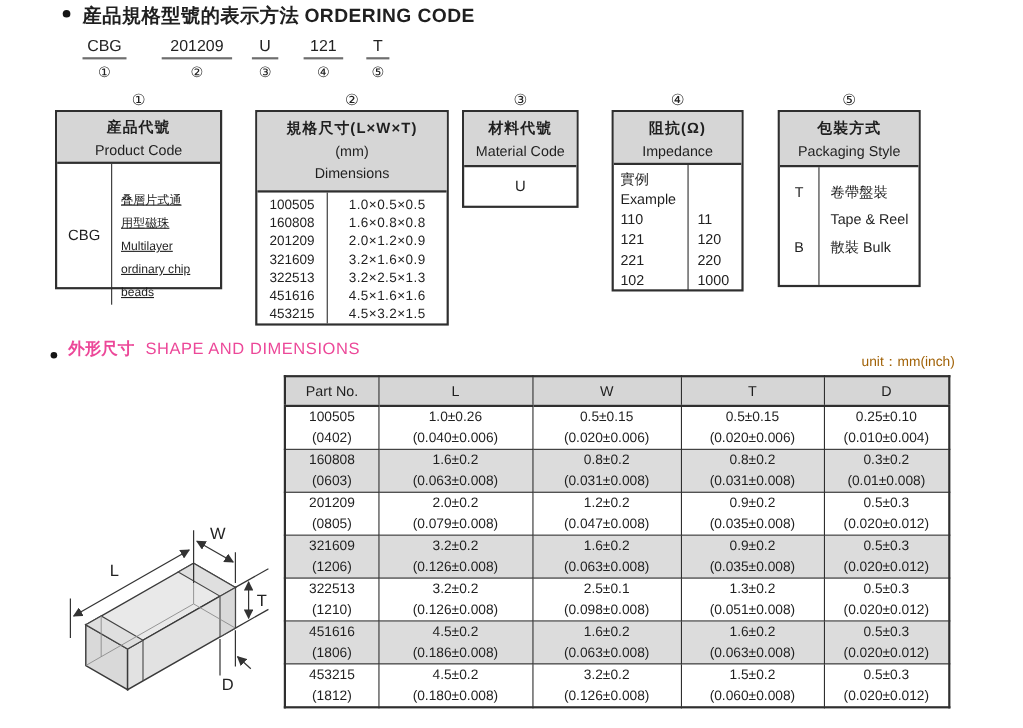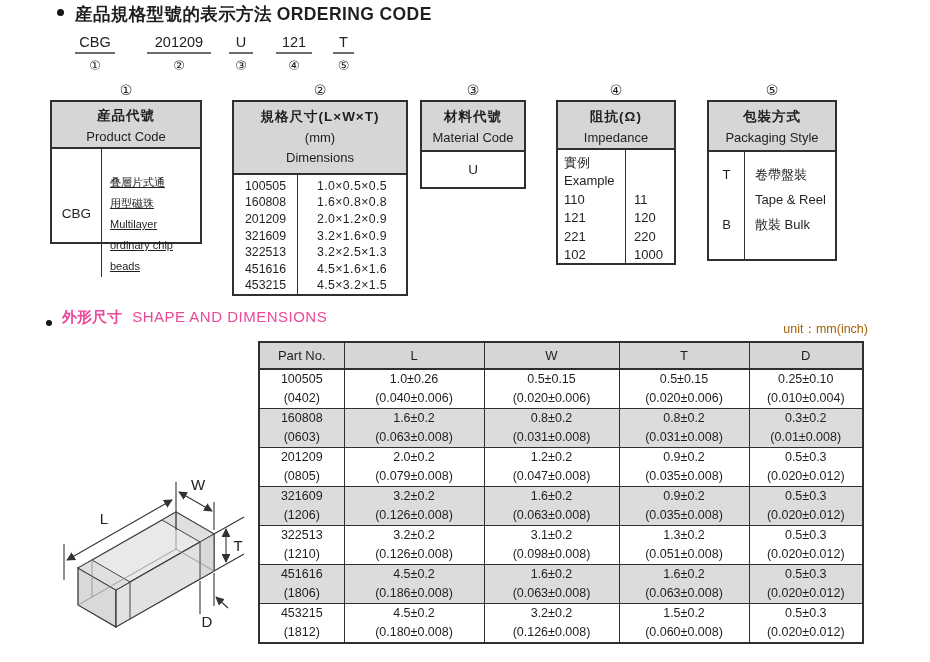--- a/index.html
+++ b/index.html
@@ -33,21 +33,21 @@
 
   
   .obox-wrap { position:absolute; top:82px; }
   #box1 { left:50px;  width:152px; }
   #box2 { left:232px; width:176px; }
   #box3 { left:420px; width:106px; }
   #box4 { left:556px; width:120px; }
   #box5 { left:707px; width:130px; }
   .obox-num { text-align:center; font-size:14px; height:16px; margin-bottom:2px; color:#222; }
   .obox { border:2px solid #2f2f2f; background:#fff; width:100%; display:flex; flex-direction:column; }
-  #box1 .obox { height:144px; } #box2 .obox { height:196px; }
+  #box1 .obox { height:163px; } #box2 .obox { height:196px; }
   #box3 .obox { height:89px; }  #box4 .obox { height:165px; } #box5 .obox { height:161px; }
   .obox-header { background:#d6d6d6; border-bottom:2px solid #2f2f2f; text-align:center; }
   .obox-header .hzh { font-weight:bold; font-size:13.5px; line-height:22px; letter-spacing:1px; }
   .obox-header .hen { font-weight:400; font-size:13px; line-height:20px; }
   #box1 .obox-header { height:48px; padding-top:3px; }
   #box2 .obox-header { height:74px; padding-top:4px; }
   #box3 .obox-header, #box4 .obox-header, #box5 .obox-header { height:50px; padding-top:4px; }
   .obox-body { flex:1; display:flex; }
   .obox-col { display:flex; flex-direction:column; }
   .obox-col.divider { border-right:1px solid #2f2f2f; }
@@ -397,21 +397,21 @@
         <tr>
           <td>
             <div class="l1">322513</div>
             <div class="l2">(1210)</div>
           </td>
           <td>
             <div class="l1">3.2±0.2</div>
             <div class="l2">(0.126±0.008)</div>
           </td>
           <td>
-            <div class="l1">3.1±0.2</div>
+            <div class="l1">2.5±0.1</div>
             <div class="l2">(0.098±0.008)</div>
           </td>
           <td>
             <div class="l1">1.3±0.2</div>
             <div class="l2">(0.051±0.008)</div>
           </td>
           <td>
             <div class="l1">0.5±0.3</div>
             <div class="l2">(0.020±0.012)</div>
           </td>

